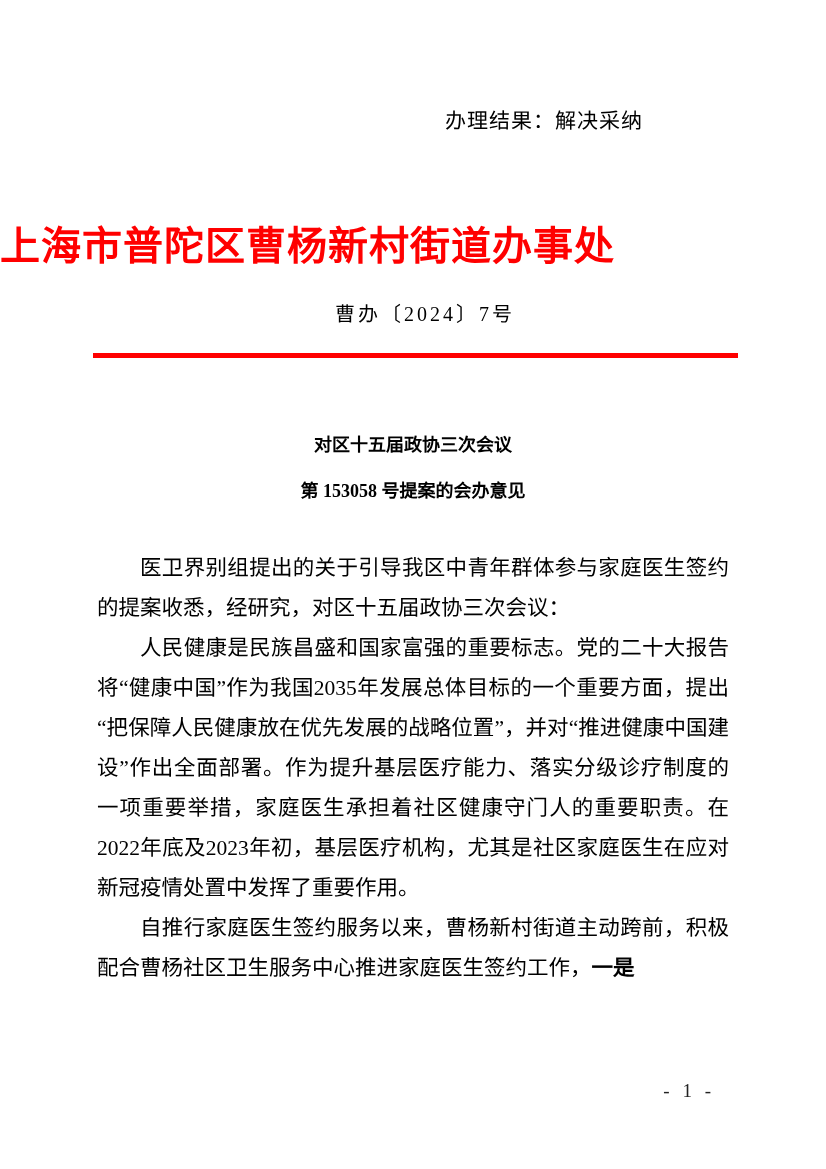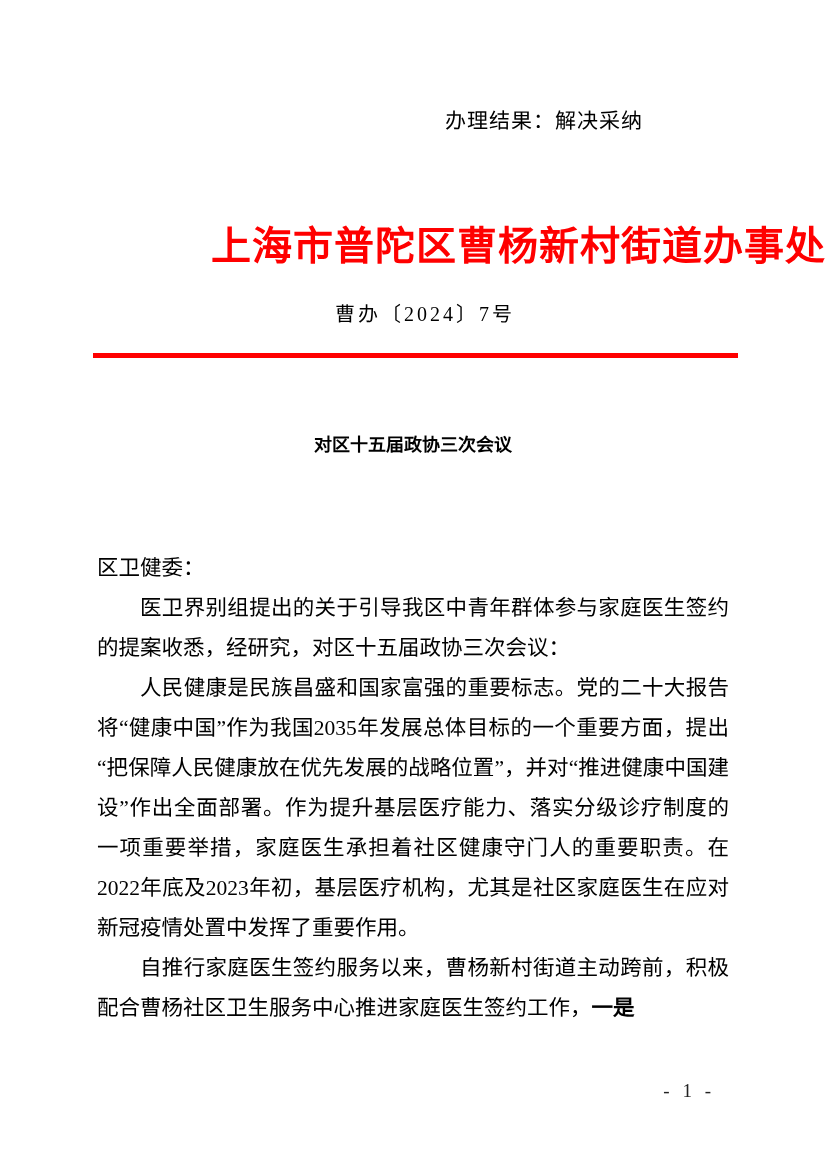--- a/index.html
+++ b/index.html
@@ -28,21 +28,21 @@
     letter-spacing: 1px;
     white-space: nowrap;
   }
   
   .agency {
     position: absolute;
     top: 214px;
     left: 0;
     width: 100%;
     margin: 0;
-    text-align: right;
+    text-align: left;
     color: #ff0000;
     font-size: 40px;
     font-weight: bold;
     letter-spacing: 1px;
     white-space: nowrap;
   }
   
   .docnum {
     position: absolute;
     top: 298px;
@@ -108,24 +108,24 @@
   </div>
 
   <h1 class="agency">上海市普陀区曹杨新村街道办事处</h1>
 
   <div class="docnum">曹办〔2024〕7号</div>
 
   <div class="redline"></div>
 
   <div class="doc-title">
     <div>对区十五届政协三次会议</div>
+    <div>第 153058 号提案的会办意见</div>
   </div>
 
   <div class="body">
-    <p class="salutation">区卫健委：</p>
     <p class="para"><span>医卫界别组提出的关于引导我区中青年群体参与家庭医生签约的提案收悉，经研究，对区十五届政协三次会议：</span></p>
     <p class="para"><span>人民健康是民族昌盛和国家富强的重要标志。党的二十大报告将“健康中国”作为我国2035年发展总体目标的一个重要方面，提出“把保障人民健康放在优先发展的战略位置”，并对“推进健康中国建设”作出全面部署。作为提升基层医疗能力、落实分级诊疗制度的一项重要举措，家庭医生承担着社区健康守门人的重要职责。在2022年底及2023年初，基层医疗机构，尤其是社区家庭医生在应对新冠疫情处置中发挥了重要作用。</span></p>
     <p class="para"><span>自推行家庭医生签约服务以来，曹杨新村街道主动跨前，积极配合曹杨社区卫生服务中心推进家庭医生签约工作，</span><span class="bold-tail">一是</span></p>
   </div>
 
   <div class="pagenum">- 1 -</div>
 
 </div>
 
 </body></html>

